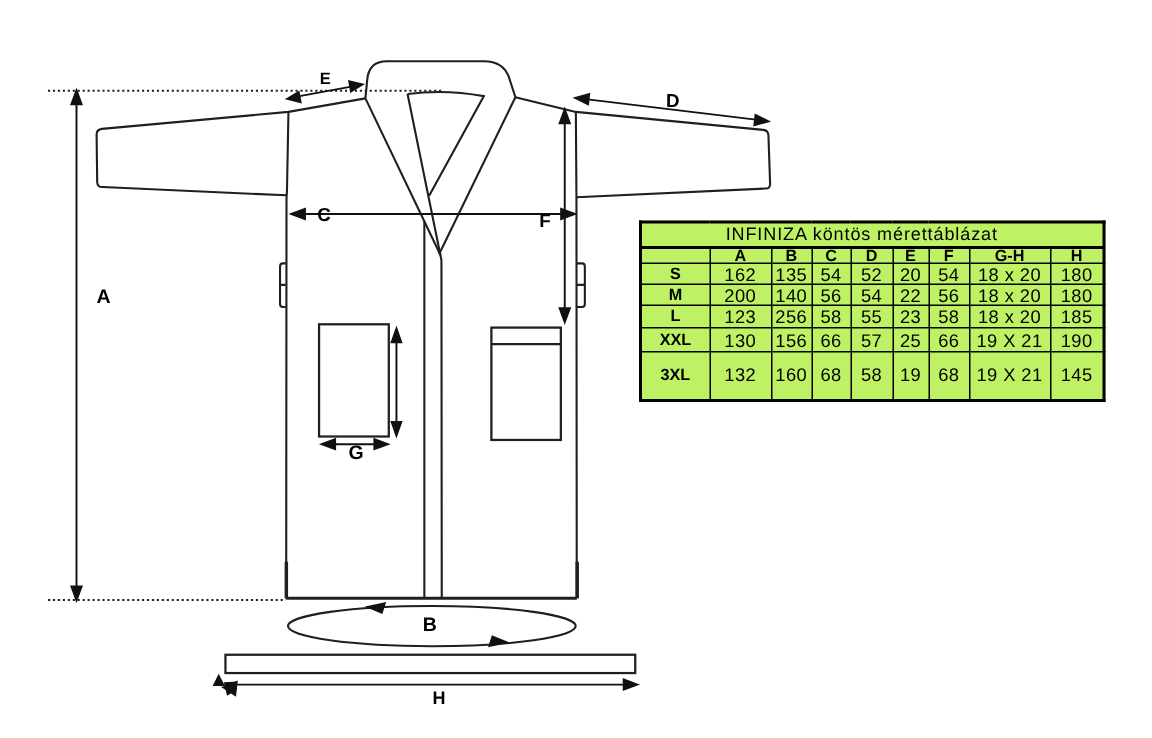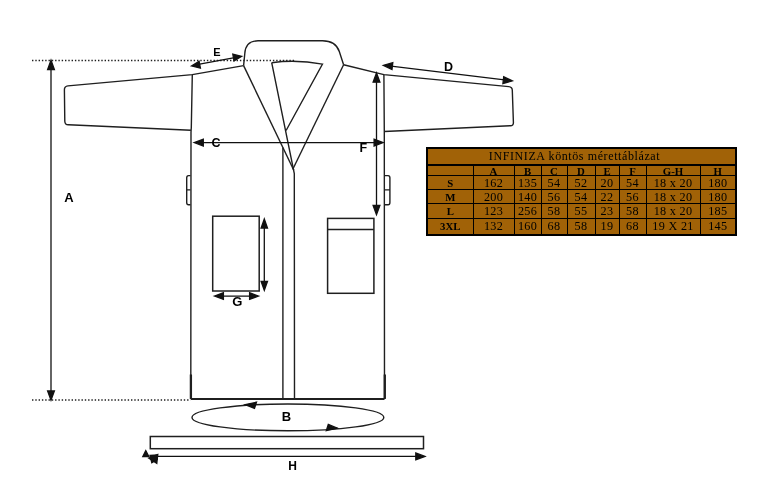--- a/index.html
+++ b/index.html
@@ -1,20 +1,20 @@
 <!DOCTYPE html>
 <html><head>
 <meta charset="utf-8">
 <style>
   html,body{margin:0;padding:0;}
   body{width:768px;height:492px;background:#ffffff;position:relative;overflow:hidden;transform:translateZ(0);
        font-family:"Liberation Sans", sans-serif;}
   #draw{position:absolute;left:0;top:0;}
   table.sz{position:absolute;left:426px;top:147px;border-collapse:collapse;
-           table-layout:fixed;background:#a16207;color:#000;font-family:Liberation Serif, serif;}
+           table-layout:fixed;background:#bef264;color:#000;}
   table.sz td{border:1.5px solid #000;text-align:center;vertical-align:middle;
               padding:1px 0 0 0;font-size:12.2px;letter-spacing:0.3px;line-height:11px;overflow:hidden;white-space:nowrap;}
   table.sz{border:2px solid #000;}
   table.sz td.title{font-size:12px;letter-spacing:0.6px;padding-right:14px !important;border-bottom:2.5px solid #000;}
   table.sz td.hd{font-weight:bold;font-size:10.8px;letter-spacing:0;line-height:8.5px;}
   table.sz td.lbl{font-weight:bold;font-size:10.8px;letter-spacing:0;}
 </style>
 </head>
 <body>
 <svg id="draw" width="768" height="492" viewBox="0 0 768 492">
@@ -162,20 +162,31 @@
         <td>123</td>
         <td>256</td>
         <td>58</td>
         <td>55</td>
         <td>23</td>
         <td>58</td>
         <td>18 x 20</td>
         <td>185</td>
       </tr>
   <tr style="height:16px">
+        <td class="lbl">XXL</td>
+        <td>130</td>
+        <td>156</td>
+        <td>66</td>
+        <td>57</td>
+        <td>25</td>
+        <td>66</td>
+        <td>19 X 21</td>
+        <td>190</td>
+      </tr>
+  <tr style="height:32px">
         <td class="lbl">3XL</td>
         <td>132</td>
         <td>160</td>
         <td>68</td>
         <td>58</td>
         <td>19</td>
         <td>68</td>
         <td>19 X 21</td>
         <td>145</td>
       </tr>

